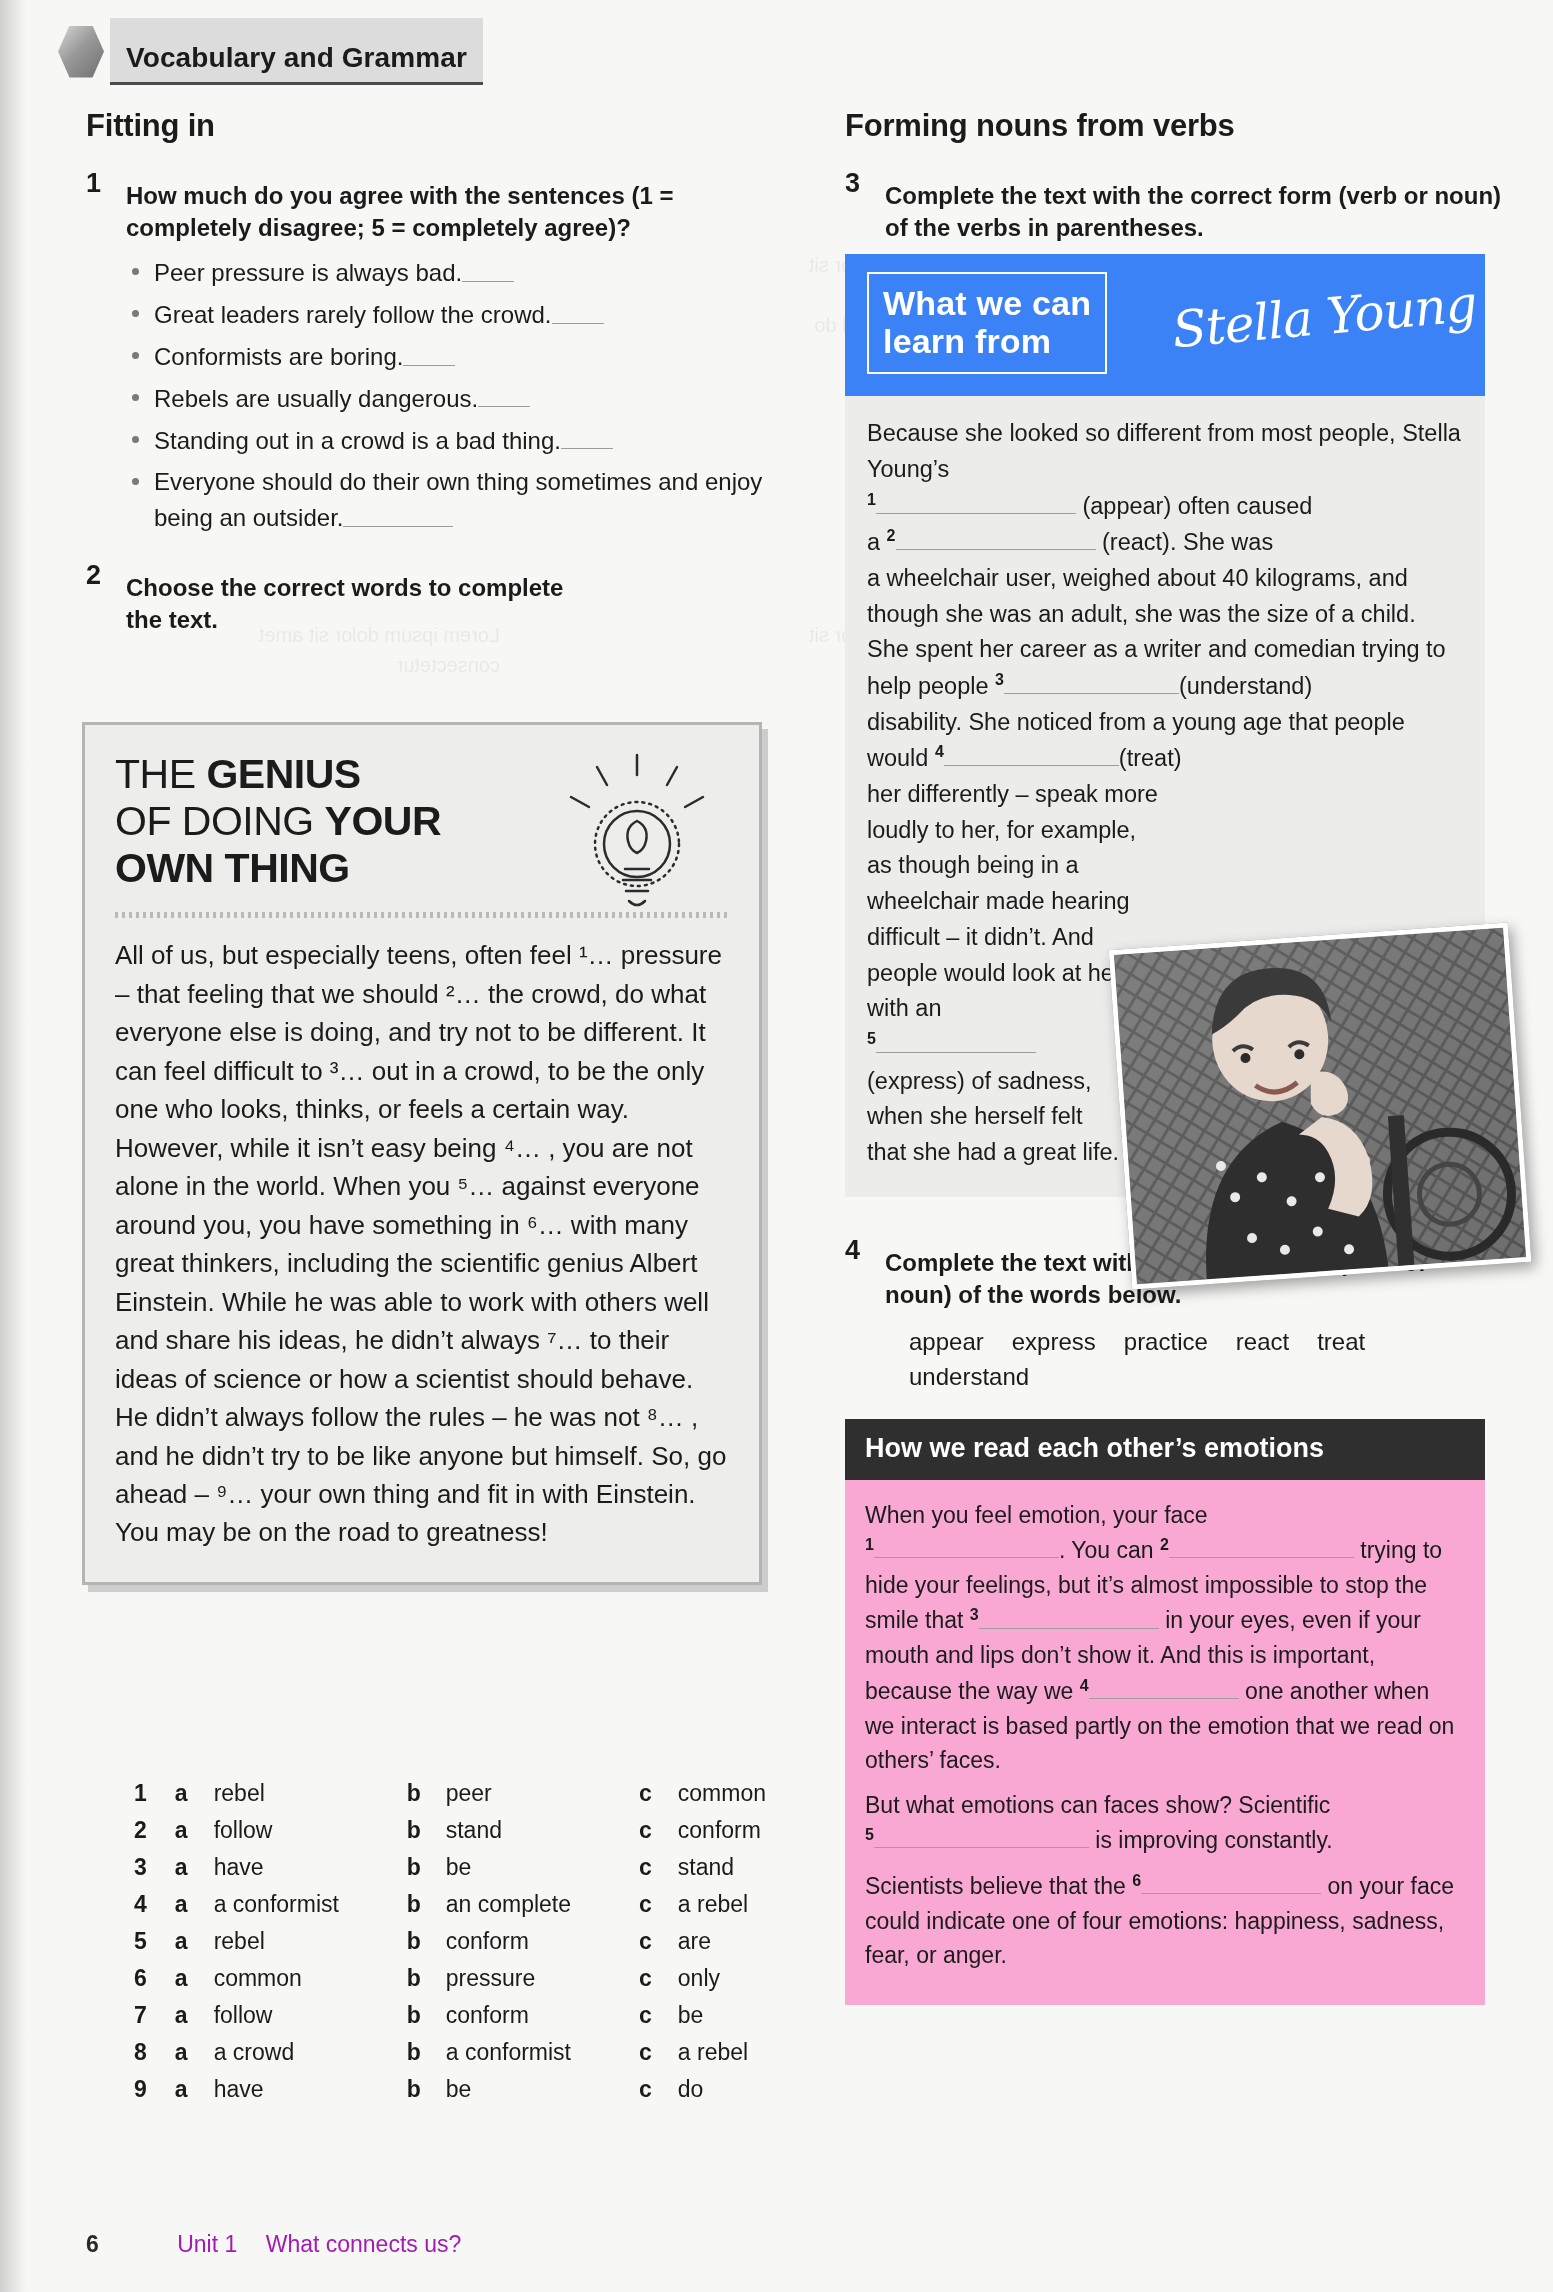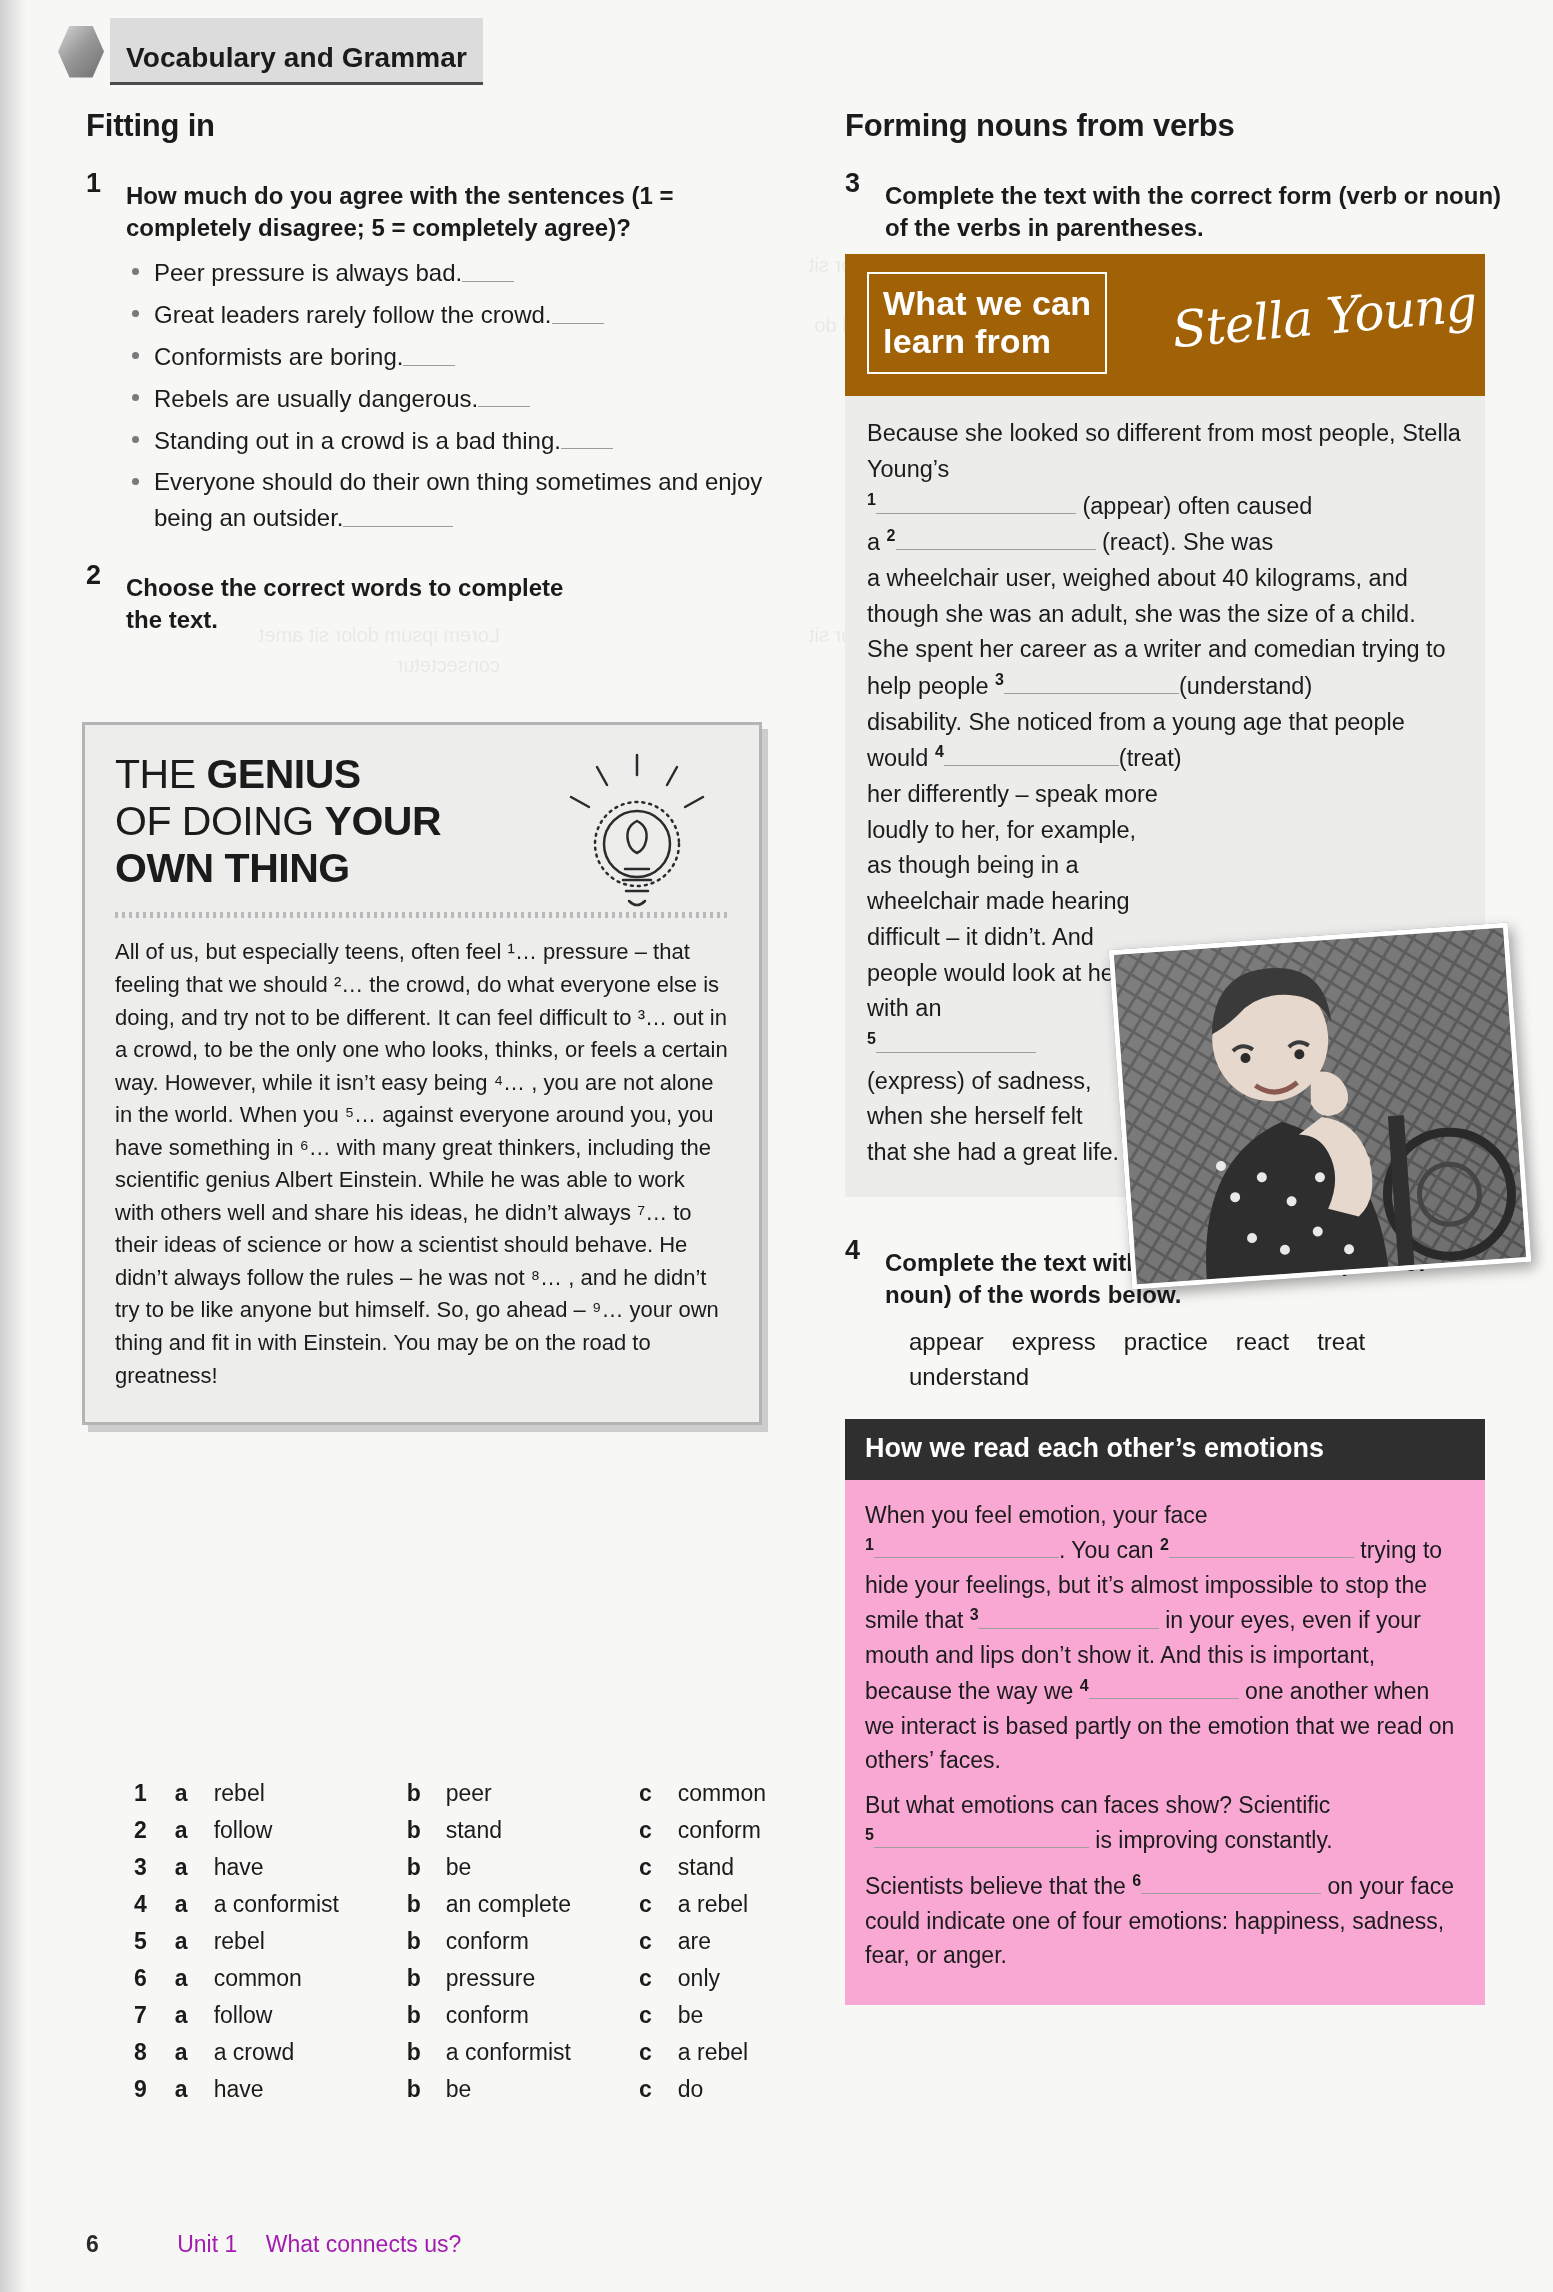--- a/index.html
+++ b/index.html
@@ -153,21 +153,21 @@
     top: 24px;
     width: 180px;
     height: 185px;
   }
   .rule-dots {
     margin: 20px 0 18px 0;
     height: 6px;
     background-image: repeating-linear-gradient(to right, #b9b9b9 0 3px, transparent 3px 7px);
   }
   .genius-body {
-    font-size: 22px;
+    font-size: 26px;
     line-height: 1.48;
     color: #1b1b1b;
   }
   .sup { font-size: 16px; vertical-align: super; font-weight: bold; }
 
   
   .opts {
     position: absolute;
     left: 130px;
     top: 1775px;
@@ -184,21 +184,21 @@
   .opts td.w1 { width: 190px; }
   .opts td.w2 { width: 190px; }
 
   
   .stella-wrap {
     position: relative;
     margin-top: 10px;
     width: 700px;
   }
   .stella-head {
-    background: #a16207;
+    background: #3b82f6;
     color: #fff;
     padding: 18px 22px 22px 22px;
     position: relative;
     width: 640px;
     box-sizing: border-box;
   }
   .stella-head .inner {
     border: 2px solid #ffffff;
     padding: 10px 14px 12px 14px;
     display: inline-block;

